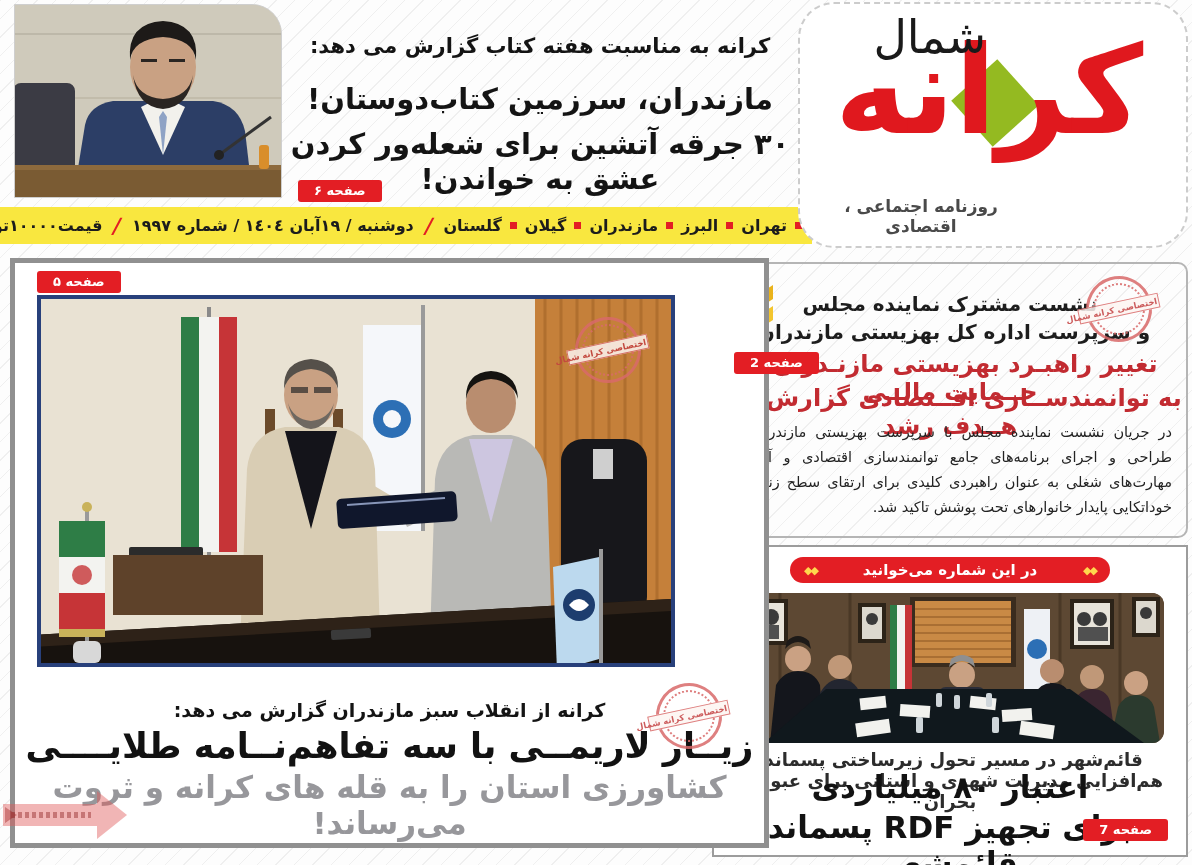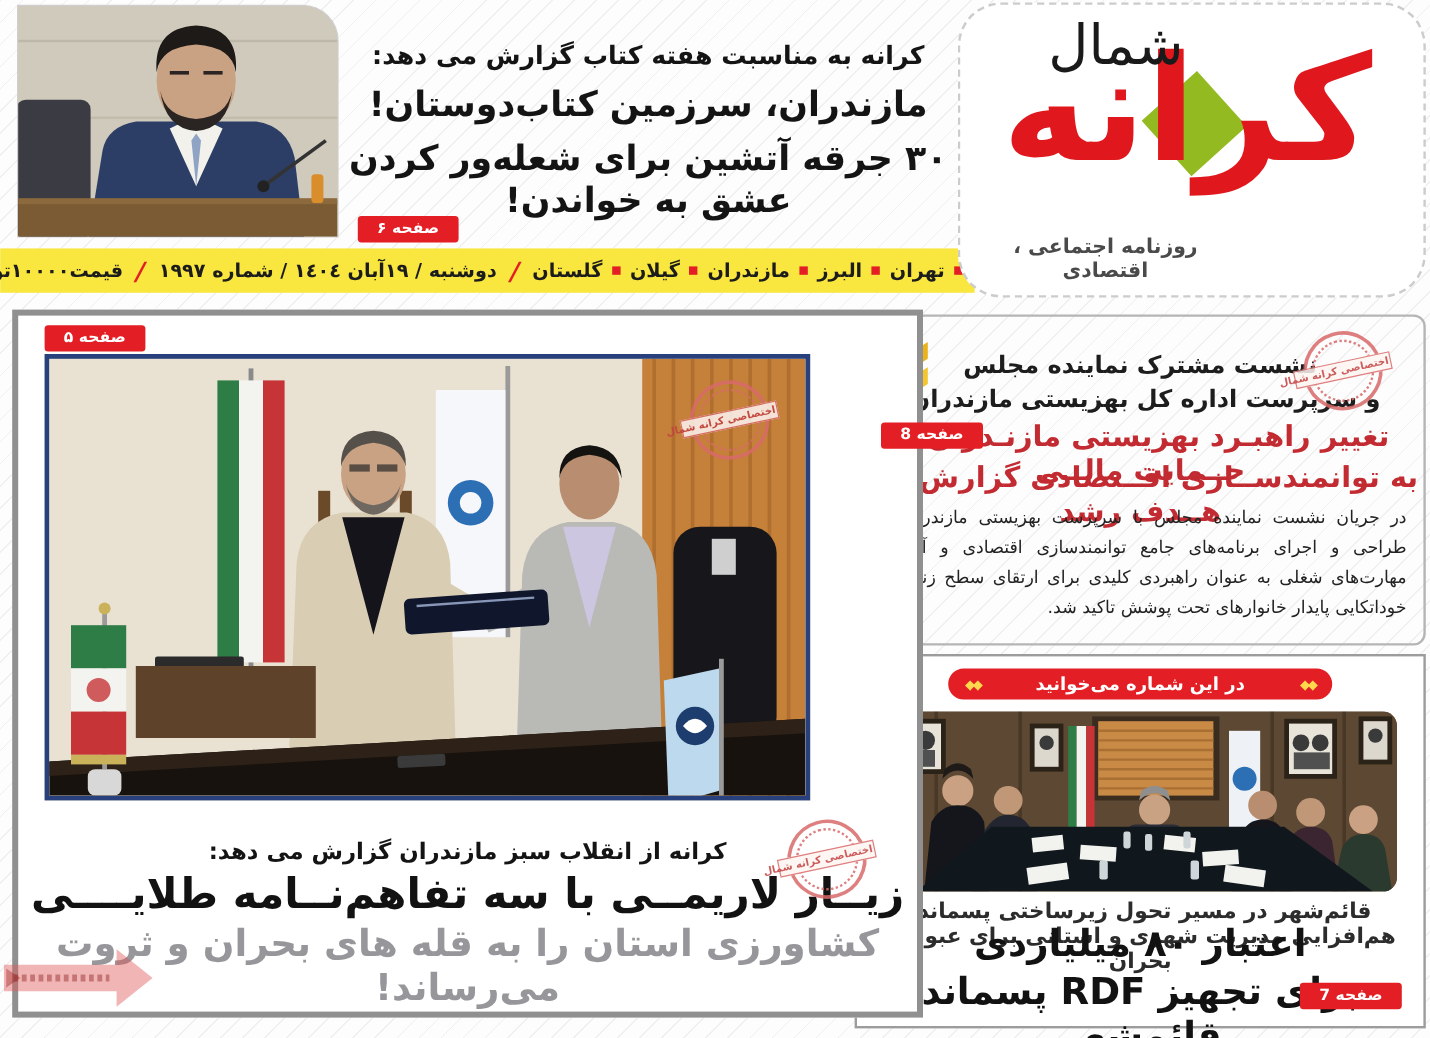--- a/index.html
+++ b/index.html
@@ -15,21 +15,21 @@
   }
 
   
   .top-photo {
     position:absolute; left:14px; top:4px; width:268px; height:194px;
     border:1px solid #cfcfcf; border-radius:0 30px 0 0; overflow:hidden; background:#cfcabb;
   }
   .top-story {
     position:absolute; left:285px; top:34px; width:510px; text-align:center; color:#141414;
   }
-  .top-story .kicker { font-size:21px; font-weight:600; margin-bottom:12px; }
+  .top-story .kicker { font-size:21px; font-weight:600; margin-bottom:24px; }
   .top-story .h1 { font-size:29px; font-weight:900; line-height:1.2; }
   .top-story .h2 { font-size:29px; font-weight:900; line-height:1.2; margin-top:10px; }
 
   .page-badge {
     display:inline-block; background:#e31e24; color:#fff; font-size:13px; font-weight:700;
     padding:3px 16px; border-radius:3px; line-height:1.2;
   }
   .badge-p6 { position:absolute; left:298px; top:180px;text-align:right; }
 
   
@@ -274,21 +274,21 @@
       </svg>
       <div class="stamp stamp-lead-photo">
         <div class="c-outer"></div>
           <div class="c-inner"></div>
         <div class="banner">اختصاصی کرانه شمال</div>
       </div>
     </div>
 
     <div class="lead-kicker">کرانه از  انقلاب سبز مازندران گزارش می دهد:</div>
     <div class="lead-h1">زیــار لاریمــی با سه تفاهم‌نــامه طلایــــی</div>
-    <div class="lead-h2">کشاورزی استان را به قله های بحران و ثروت می‌رساند!</div>
+    <div class="lead-h2">کشاورزی استان را به قله های کرانه و ثروت می‌رساند!</div>
 
     <div class="stamp stamp-lead-text">
       <div class="c-outer"></div>
         <div class="c-inner"></div>
       <div class="banner">اختصاصی کرانه شمال</div>
     </div>
 
     <svg class="pink-arrow" width="124" height="50" viewBox="0 0 124 50" xmlns="http://www.w3.org/2000/svg">
       <polygon points="0,13 94,13 94,0 124,24 94,48 94,35 0,35" fill="rgba(224,88,88,0.55)"></polygon>
       <line x1="8" y1="24" x2="88" y2="24" stroke="rgba(150,30,30,0.6)" stroke-width="6" stroke-dasharray="4 3"></line>
@@ -302,21 +302,21 @@
       <polygon points="1,22 20,34 39,22 39,36 20,48 1,36" fill="#f3c52e"></polygon>
     </svg>
     <div class="stamp stamp-right">
       <div class="c-outer"></div>
         <div class="c-inner"></div>
       <div class="banner">اختصاصی کرانه شمال</div>
     </div>
     <div class="rp-kicker1">نشست مشترک نماینده مجلس</div>
     <div class="rp-kicker2">و سرپرست اداره کل بهزیستی مازندران:</div>
     <div class="rp-h1">تغییر راهبـرد بهزیستی مازنـدران از حــمایت مالــی</div>
-    <span class="page-badge badge-p3">صفحه 8</span>
+    <span class="page-badge badge-p3">صفحه 2</span>
     <div class="rp-h2">به توانمندســازی اقــتصادی گزارش‌های هــدف رشد</div>
     <div class="rp-body">
       <p>در جریان نشست نماینده مجلس با سرپرست بهزیستی مازندران، بر طراحی و اجرای برنامه‌های جامع توانمندسازی اقتصادی و آموزش مهارت‌های شغلی به عنوان راهبردی کلیدی برای ارتقای سطح زندگی و خوداتکایی پایدار خانوارهای تحت پوشش تاکید شد.</p>
     </div>
   </div>
 
   <div class="issue-box">
     <div class="issue-pill">
       <span class="diamonds">◆◆</span>
       <span>در این شماره می‌خوانید</span>

